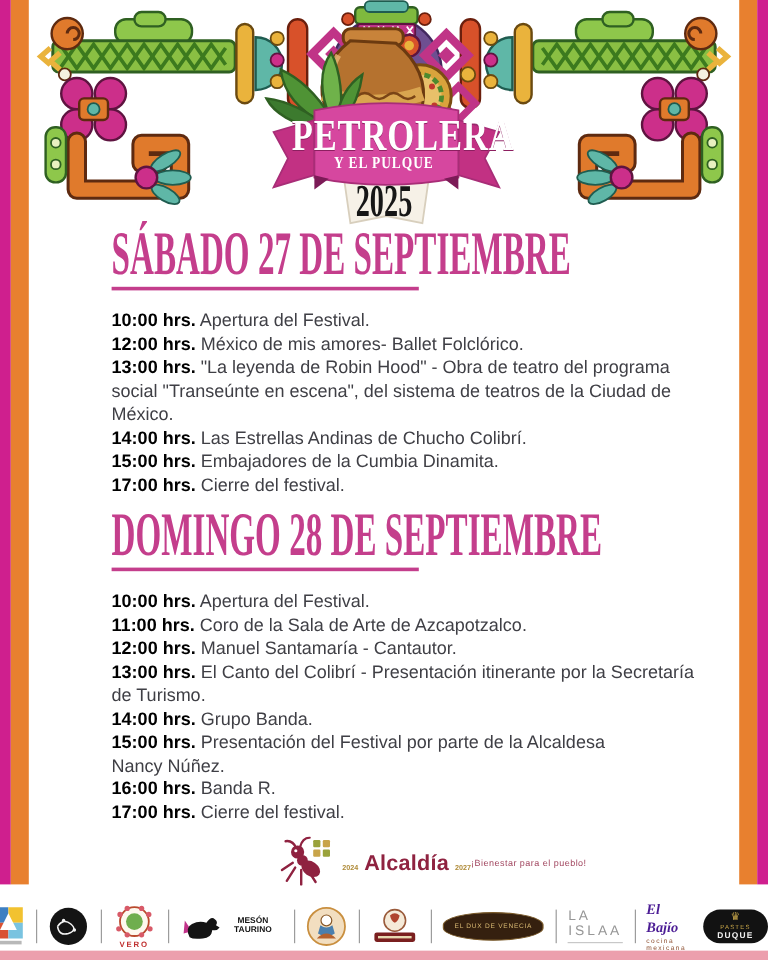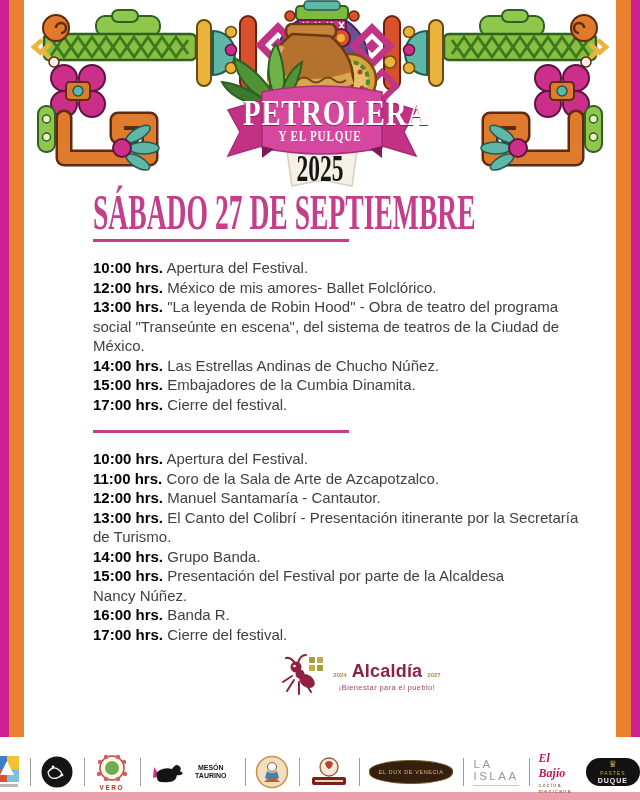--- a/index.html
+++ b/index.html
@@ -26,41 +26,41 @@
   .day-heading{height:36px;overflow:visible;white-space:nowrap;}
   .day-heading span{display:inline-block;font-family:"Liberation Serif",serif;font-weight:700;
       font-size:46px;line-height:36px;color:#c43e8c;transform:scale(0.60,1.12);transform-origin:left bottom;}
   .rule{width:256px;height:3px;background:#c43e8c;margin:7px 0 16px;}
   .sched{font-size:15px;line-height:19.5px;color:#3f3f45;}
   .sched .time{color:#000000;font-weight:700;}
   .sched .desc{white-space:pre-line;}
   .day2{margin-top:16px;}
 
   .organizer{margin-top:10px;display:flex;justify-content:center;align-items:center;gap:8px;}
-  .org-text{display:flex;flex-direction:column;align-items:center;}
+  .org-text{display:flex;flex-direction:row;align-items:center;}
   .org-line1{display:flex;align-items:baseline;gap:5px;}
   .org-yr{font-size:6px;font-weight:700;color:#b08c3a;}
   .org-name1{font-size:18px;font-weight:700;color:#8f2240;letter-spacing:.2px;}
   .org-name2{font-size:21px;font-weight:700;color:#8f2240;margin-top:-3px;letter-spacing:.2px;}
   .org-tagline{font-size:7.5px;color:#8f2240;opacity:.85;margin-top:1px;letter-spacing:.4px;}
 
   .sponsor-bar{position:absolute;left:0;top:752px;width:640px;height:40px;background:#fff;
       display:flex;justify-content:flex-end;align-items:stretch;}
   .sponsor{position:relative;display:flex;flex-direction:column;align-items:center;justify-content:center;
       gap:1px;padding:0 10px;}
   .sponsor + .sponsor::before{content:"";position:absolute;left:0;top:6px;bottom:6px;width:1px;background:#9c9c9c;}
   .sponsor-label{font-size:6px;color:#333;}
   .sp-vero .sponsor-label{font-size:6.5px;font-weight:700;color:#c03030;letter-spacing:1.5px;}
   .sp-meson-taurino{flex-direction:row;gap:3px;}
   .sp-meson-taurino .sponsor-label{font-size:7px;font-weight:700;color:#141414;width:48px;text-align:center;line-height:1.1;}
   .sp-el-dux .sponsor-label{background:#35200f;color:#d8b872;font-size:5.5px;letter-spacing:.6px;
       padding:8px 9px;border-radius:50% / 45%;border:1px solid #7a5a2a;white-space:nowrap;}
   .sp-la-islaa .sponsor-label{font-size:11.5px;color:#979797;letter-spacing:2.5px;}
   .sp-la-islaa .sponsor-label::after{content:"";display:block;height:0;border-top:1px solid #c8c8c8;margin-top:3px;}
-  .sp-el-bajio .sponsor-label{font-family:"Liberation Serif",serif;font-style:italic;font-weight:700;font-size:12px;color:#be185d;}
+  .sp-el-bajio .sponsor-label{font-family:"Liberation Serif",serif;font-style:italic;font-weight:700;font-size:12px;color:#4c1d95;}
   .sp-el-bajio .sponsor-sub{font-size:5.5px;letter-spacing:1.2px;color:#8a4a2a;}
   .sp-pastes-duque{background:#121212;border-radius:14px;padding:2px 12px;margin-left:4px;align-self:center;}
   .sp-pastes-duque::before{display:none;}
   .sp-pastes-duque .crown{color:#caa84a;font-size:9px;line-height:1;}
   .sp-pastes-duque .sponsor-label{color:#caa84a;font-size:5px;letter-spacing:1px;}
   .sp-pastes-duque .sponsor-sub{color:#f0f0f0;font-size:7px;font-weight:700;letter-spacing:1px;}
 </style>
 </head>
 <body>
 
@@ -166,28 +166,29 @@
     <div class="sched sched-list">
   <div class="sched-item"><span class="time">10:00 hrs.</span> <span class="desc">Apertura del Festival.</span></div>
 
 
   <div class="sched-item"><span class="time">12:00 hrs.</span> <span class="desc">México de mis amores- Ballet Folclórico.</span></div>
 
   <div class="sched-item"><span class="time">13:00 hrs.</span> <span class="desc">"La leyenda de Robin Hood" - Obra de teatro del programa
 social "Transeúnte en escena", del sistema de teatros de la Ciudad de
 México.</span></div>
 
-  <div class="sched-item"><span class="time">14:00 hrs.</span> <span class="desc">Las Estrellas Andinas de Chucho Núñez.</span></div>
+  <div class="sched-item"><span class="time">14:00 hrs.</span> <span class="desc">Las Estrellas Andinas de Chucho Colibrí.</span></div>
 
   <div class="sched-item"><span class="time">15:00 hrs.</span> <span class="desc">Embajadores de la Cumbia Dinamita.</span></div>
 
   <div class="sched-item"><span class="time">17:00 hrs.</span> <span class="desc">Cierre del festival.</span></div>
 </div>
   </section>
   <section class="day2">
+    <div class="day-heading"><span>DOMINGO 28 DE SEPTIEMBRE</span></div>
     <div class="rule"></div>
     <div class="sched sched-list">
   <div class="sched-item"><span class="time">10:00 hrs.</span> <span class="desc">Apertura del Festival.</span></div>
 
   <div class="sched-item"><span class="time">11:00 hrs.</span> <span class="desc">Coro de la Sala de Arte de Azcapotzalco.</span></div>
 
   <div class="sched-item"><span class="time">12:00 hrs.</span> <span class="desc">Manuel Santamaría - Cantautor.</span></div>
 
   <div class="sched-item"><span class="time">13:00 hrs.</span> <span class="desc">El Canto del Colibrí - Presentación itinerante por la Secretaría
 de Turismo.</span></div>

